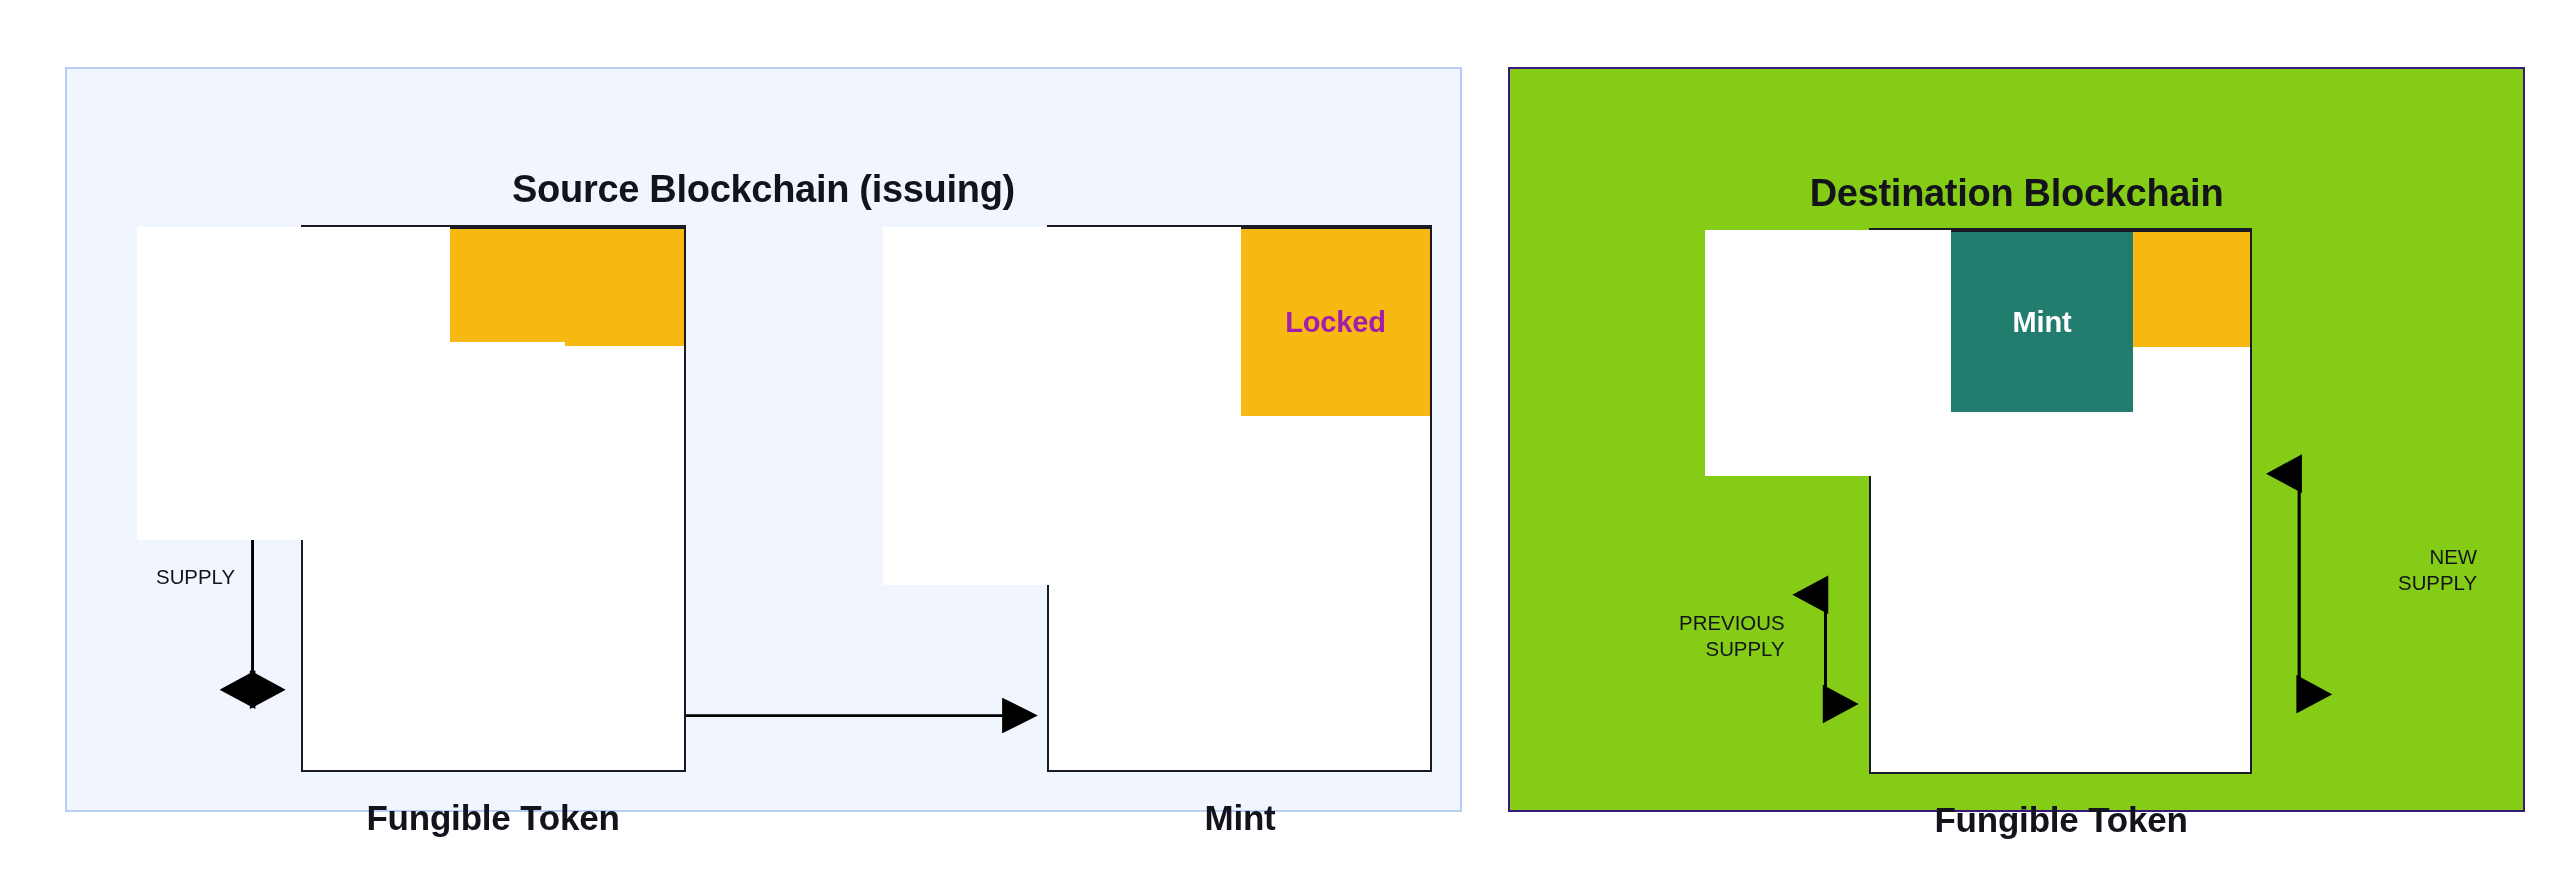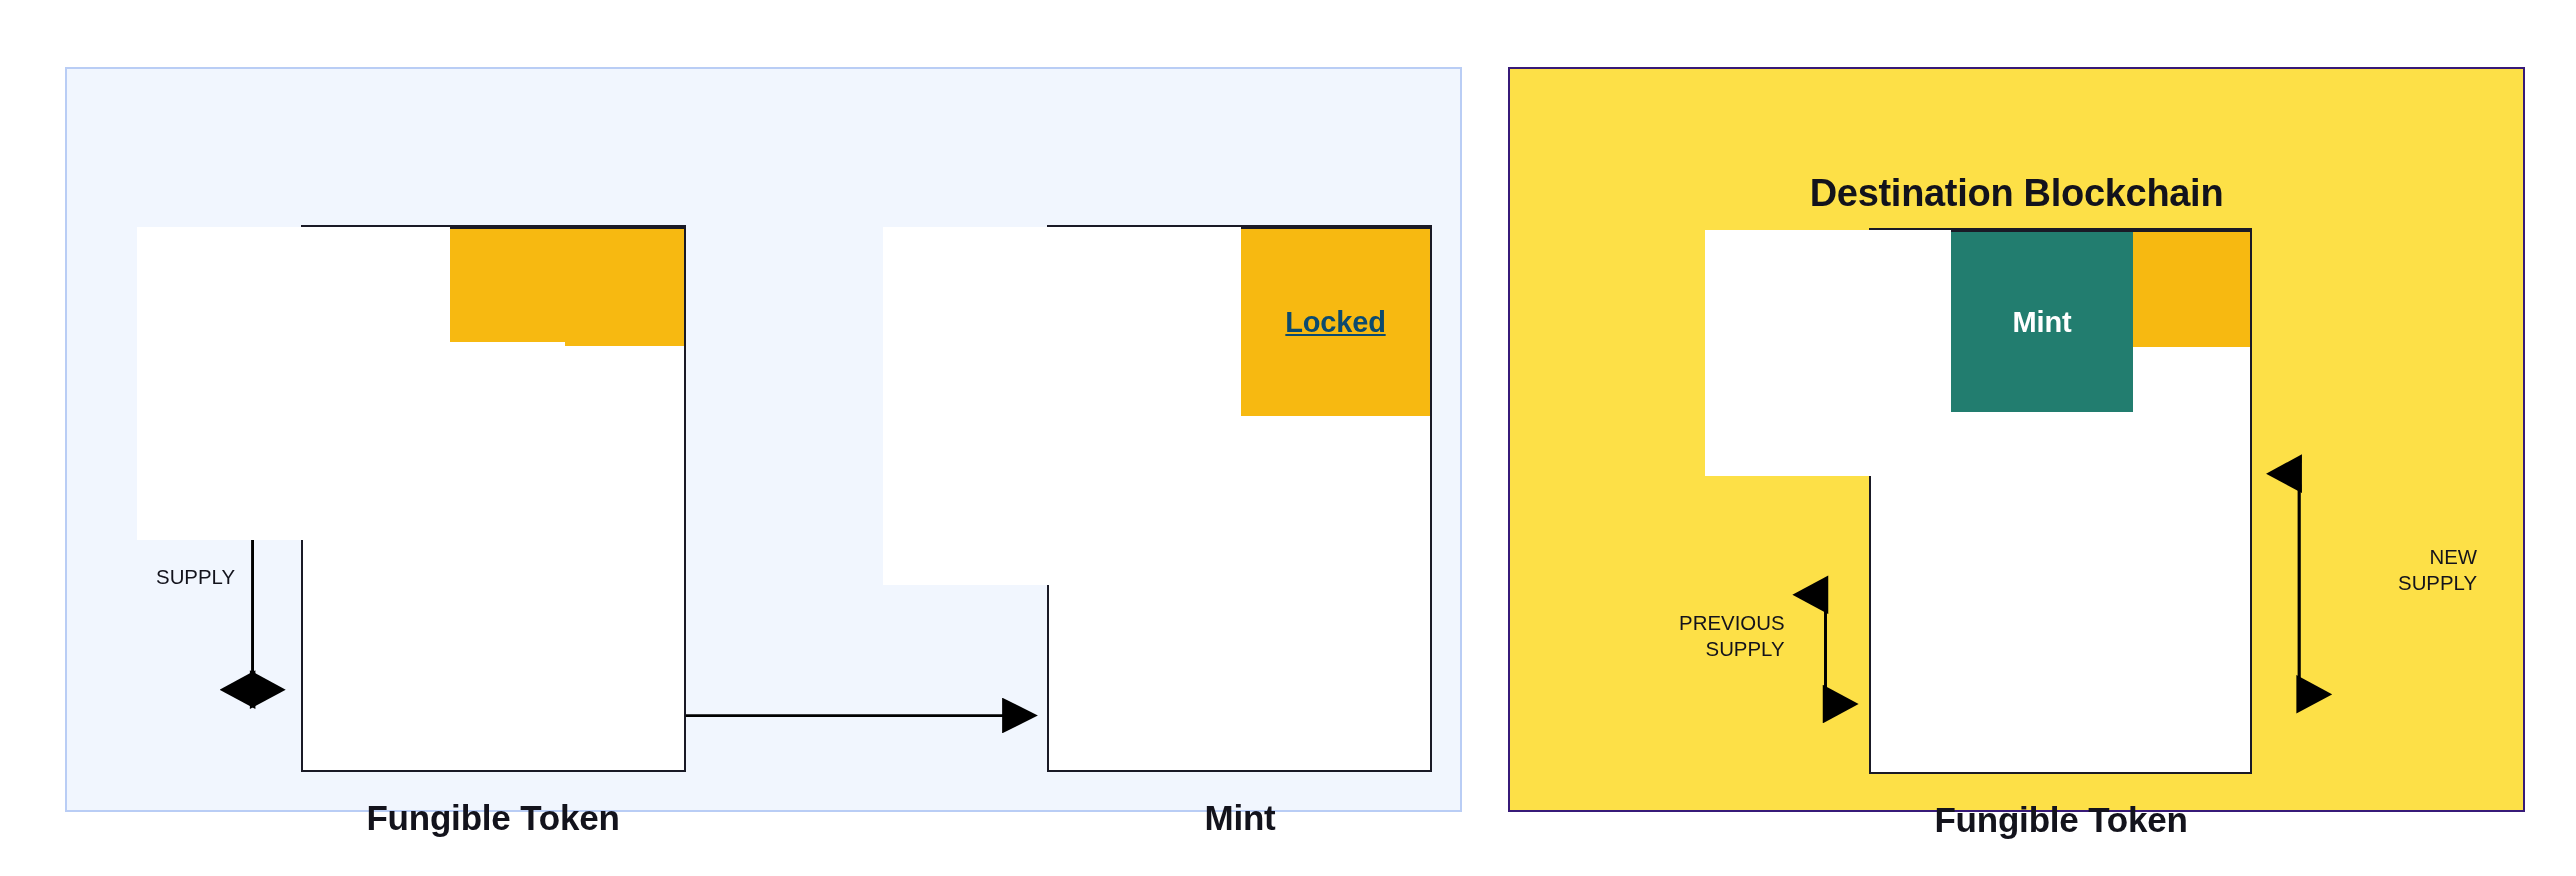--- a/index.html
+++ b/index.html
@@ -34,21 +34,21 @@
     height: 745px;
     background: #f1f6fe;
     border-color: #b9cdf5;
   }
 
   #panel-destination {
     left: 1508px;
     top: 67px;
     width: 1017px;
     height: 745px;
-    background: #fde047;
+    background: #84cc16;
     border-color: #371a78;
   }
 
   .panel-title {
     position: absolute;
     left: 0;
     width: 100%;
     text-align: center;
     font-size: 38px;
     font-weight: bold;
@@ -82,21 +82,21 @@
   .seg-teal     { background: #227d6f; }
 
   .seg-divider-top { border-top: 2.2px solid #1a1a26; }
 
   .seg-label {
     font-size: 29px;
     font-weight: bold;
     letter-spacing: -0.2px;
     white-space: nowrap;
   }
-  .seg-label-dark  { color: #0c4a6e; text-decoration: underline; }
+  .seg-label-dark  { color: #a21caf; }
   .seg-label-light { color: #ffffff; }
 
   .bar-caption {
     position: absolute;
     left: 50%;
     transform: translateX(-50%);
     font-size: 35px;
     font-weight: bold;
     color: #13131c;
     white-space: nowrap;
@@ -122,20 +122,21 @@
   .flow-arrow { position: absolute; }
   .flow-arrow svg { display: block; overflow: visible; }
 </style>
 </head>
 <body>
 
 <div id="canvas">
 
   <section class="panel" id="panel-source">
 
+    <h2 class="panel-title">Source Blockchain (issuing)</h2>
 
     <div class="measure" style="left:34px; top:401px; width:193px; height:232px;">
       <svg width="193" height="232" viewBox="0 0 350 420" aria-hidden="true">
         <defs>
           <marker id="arrUp1" markerWidth="14" markerHeight="14" refX="7" refY="12" orient="auto" markerUnits="strokeWidth">
             <path d="M7,0 L14,13 L0,13 Z" fill="#000000"></path>
           </marker>
           <marker id="arrDn1" markerWidth="14" markerHeight="14" refX="7" refY="12" orient="auto" markerUnits="strokeWidth">
             <path d="M7,0 L14,13 L0,13 Z" fill="#000000"></path>
           </marker>

